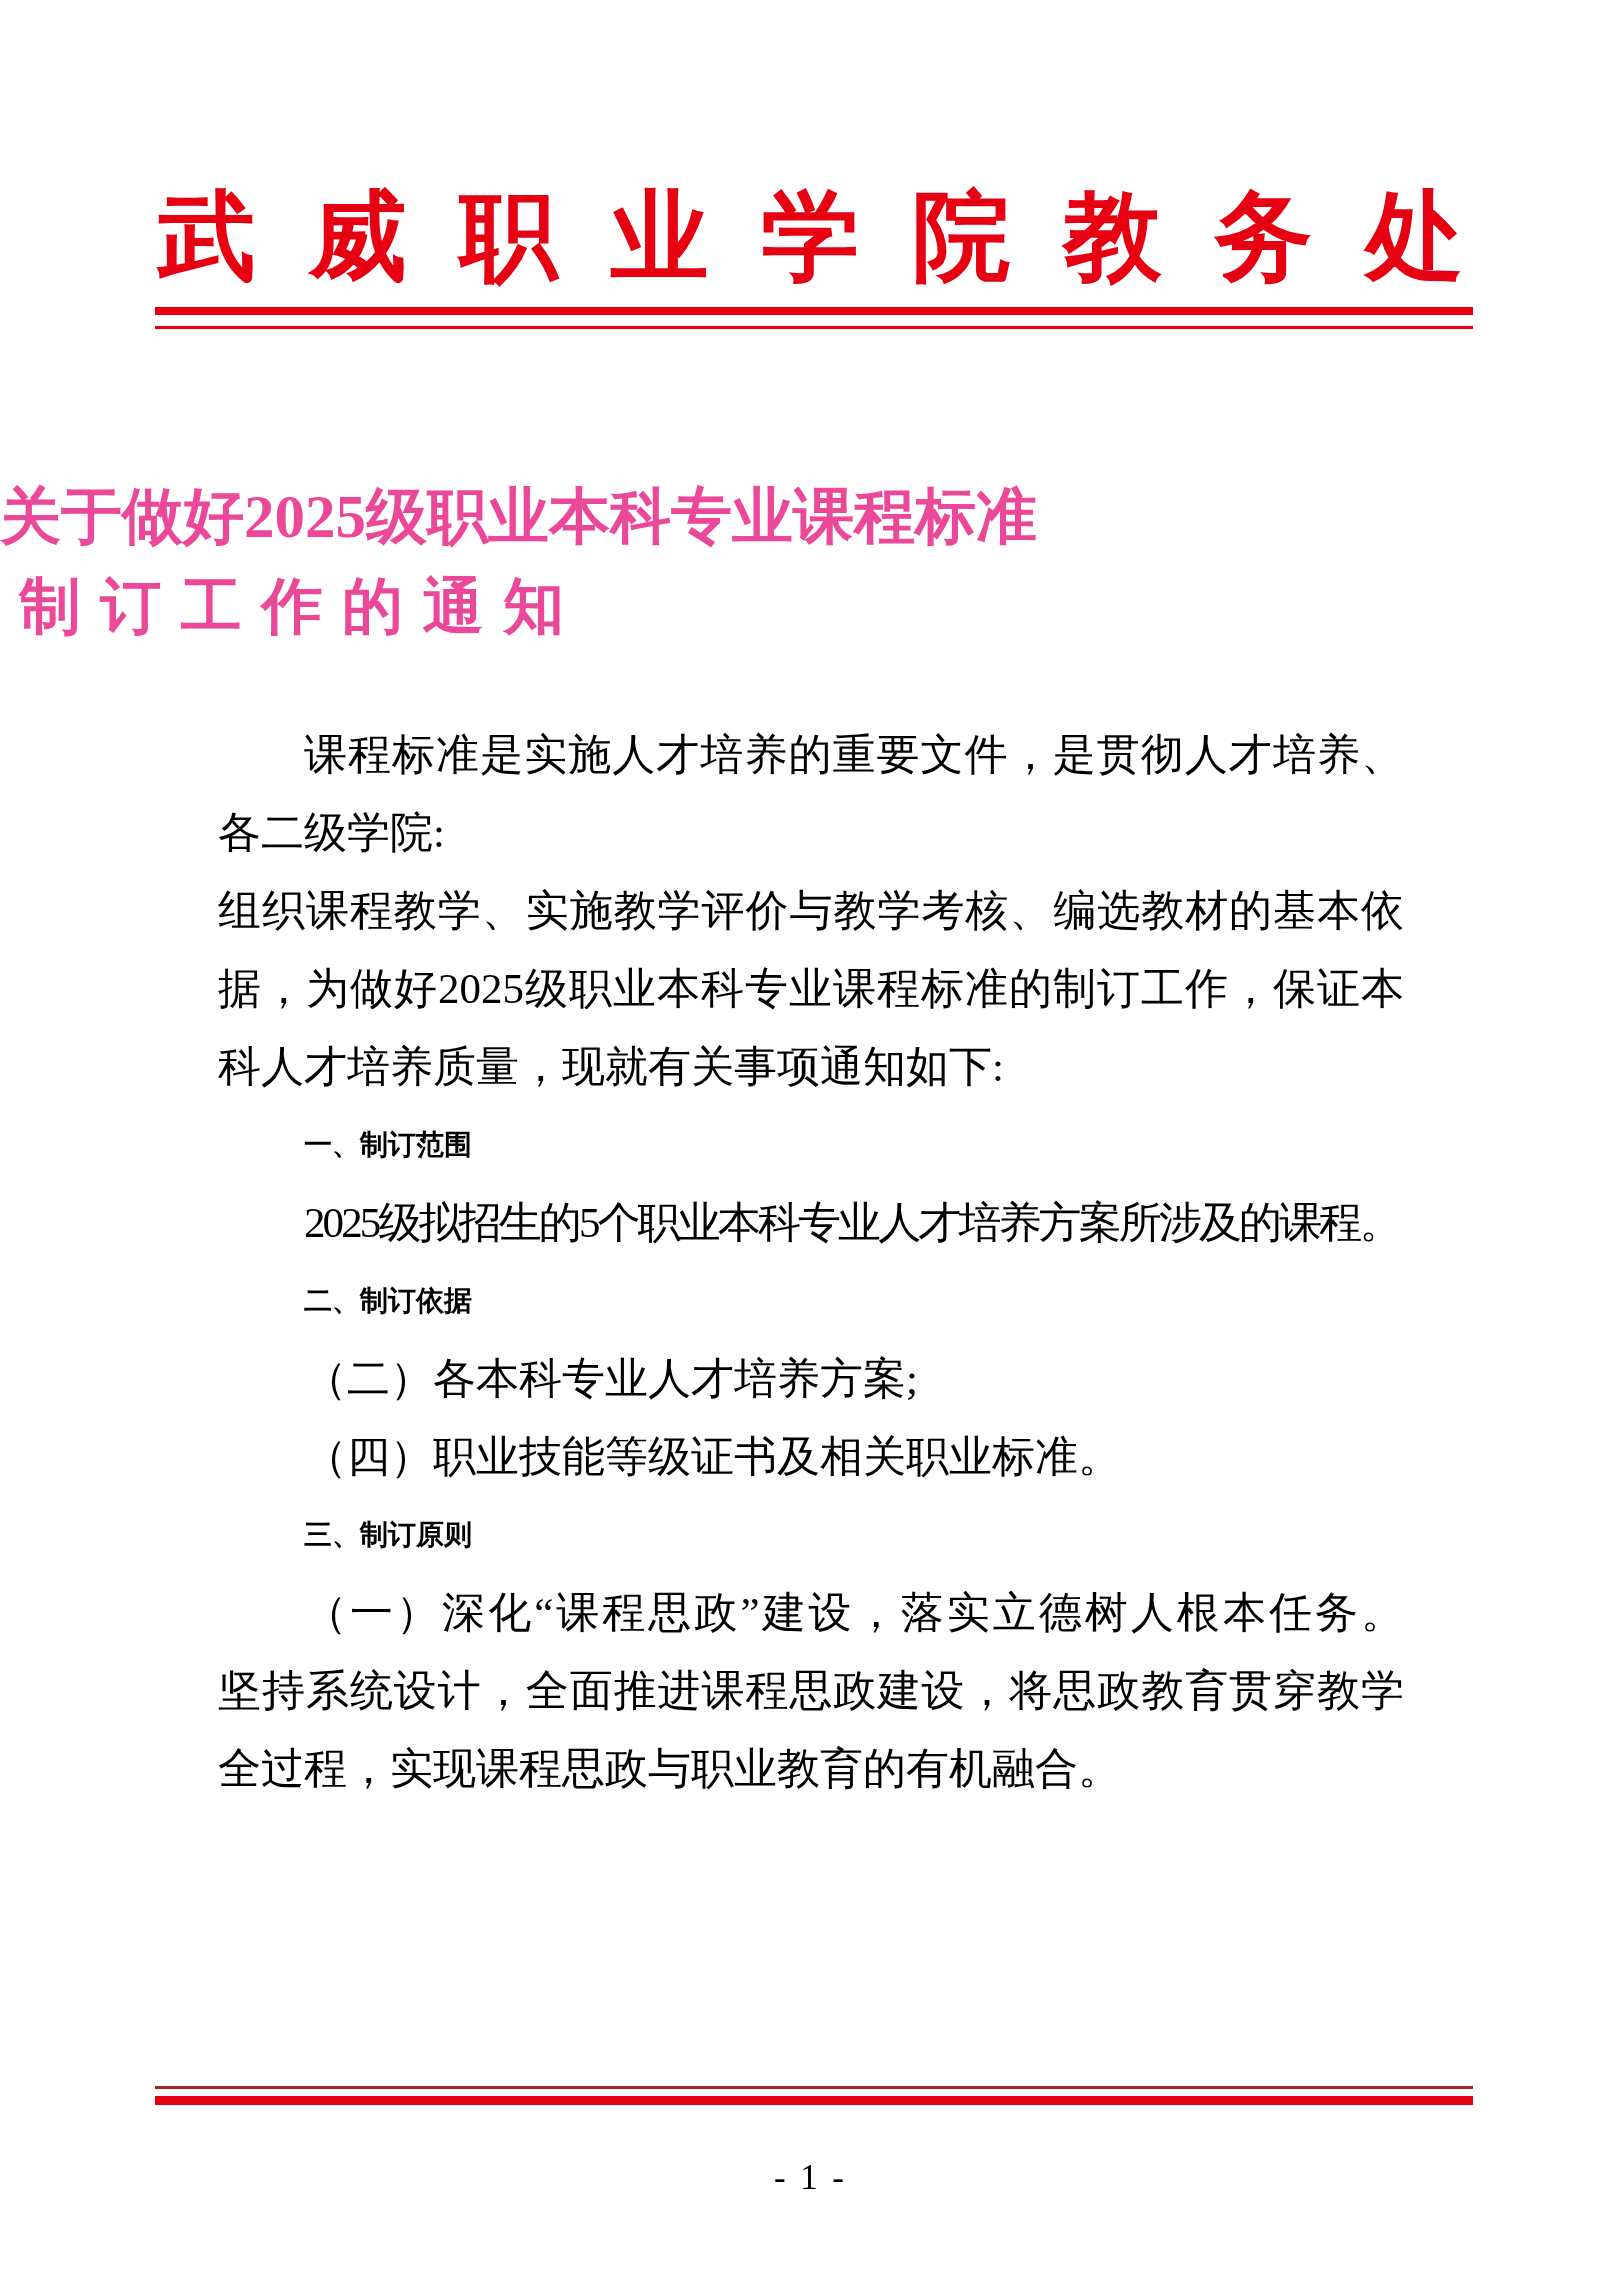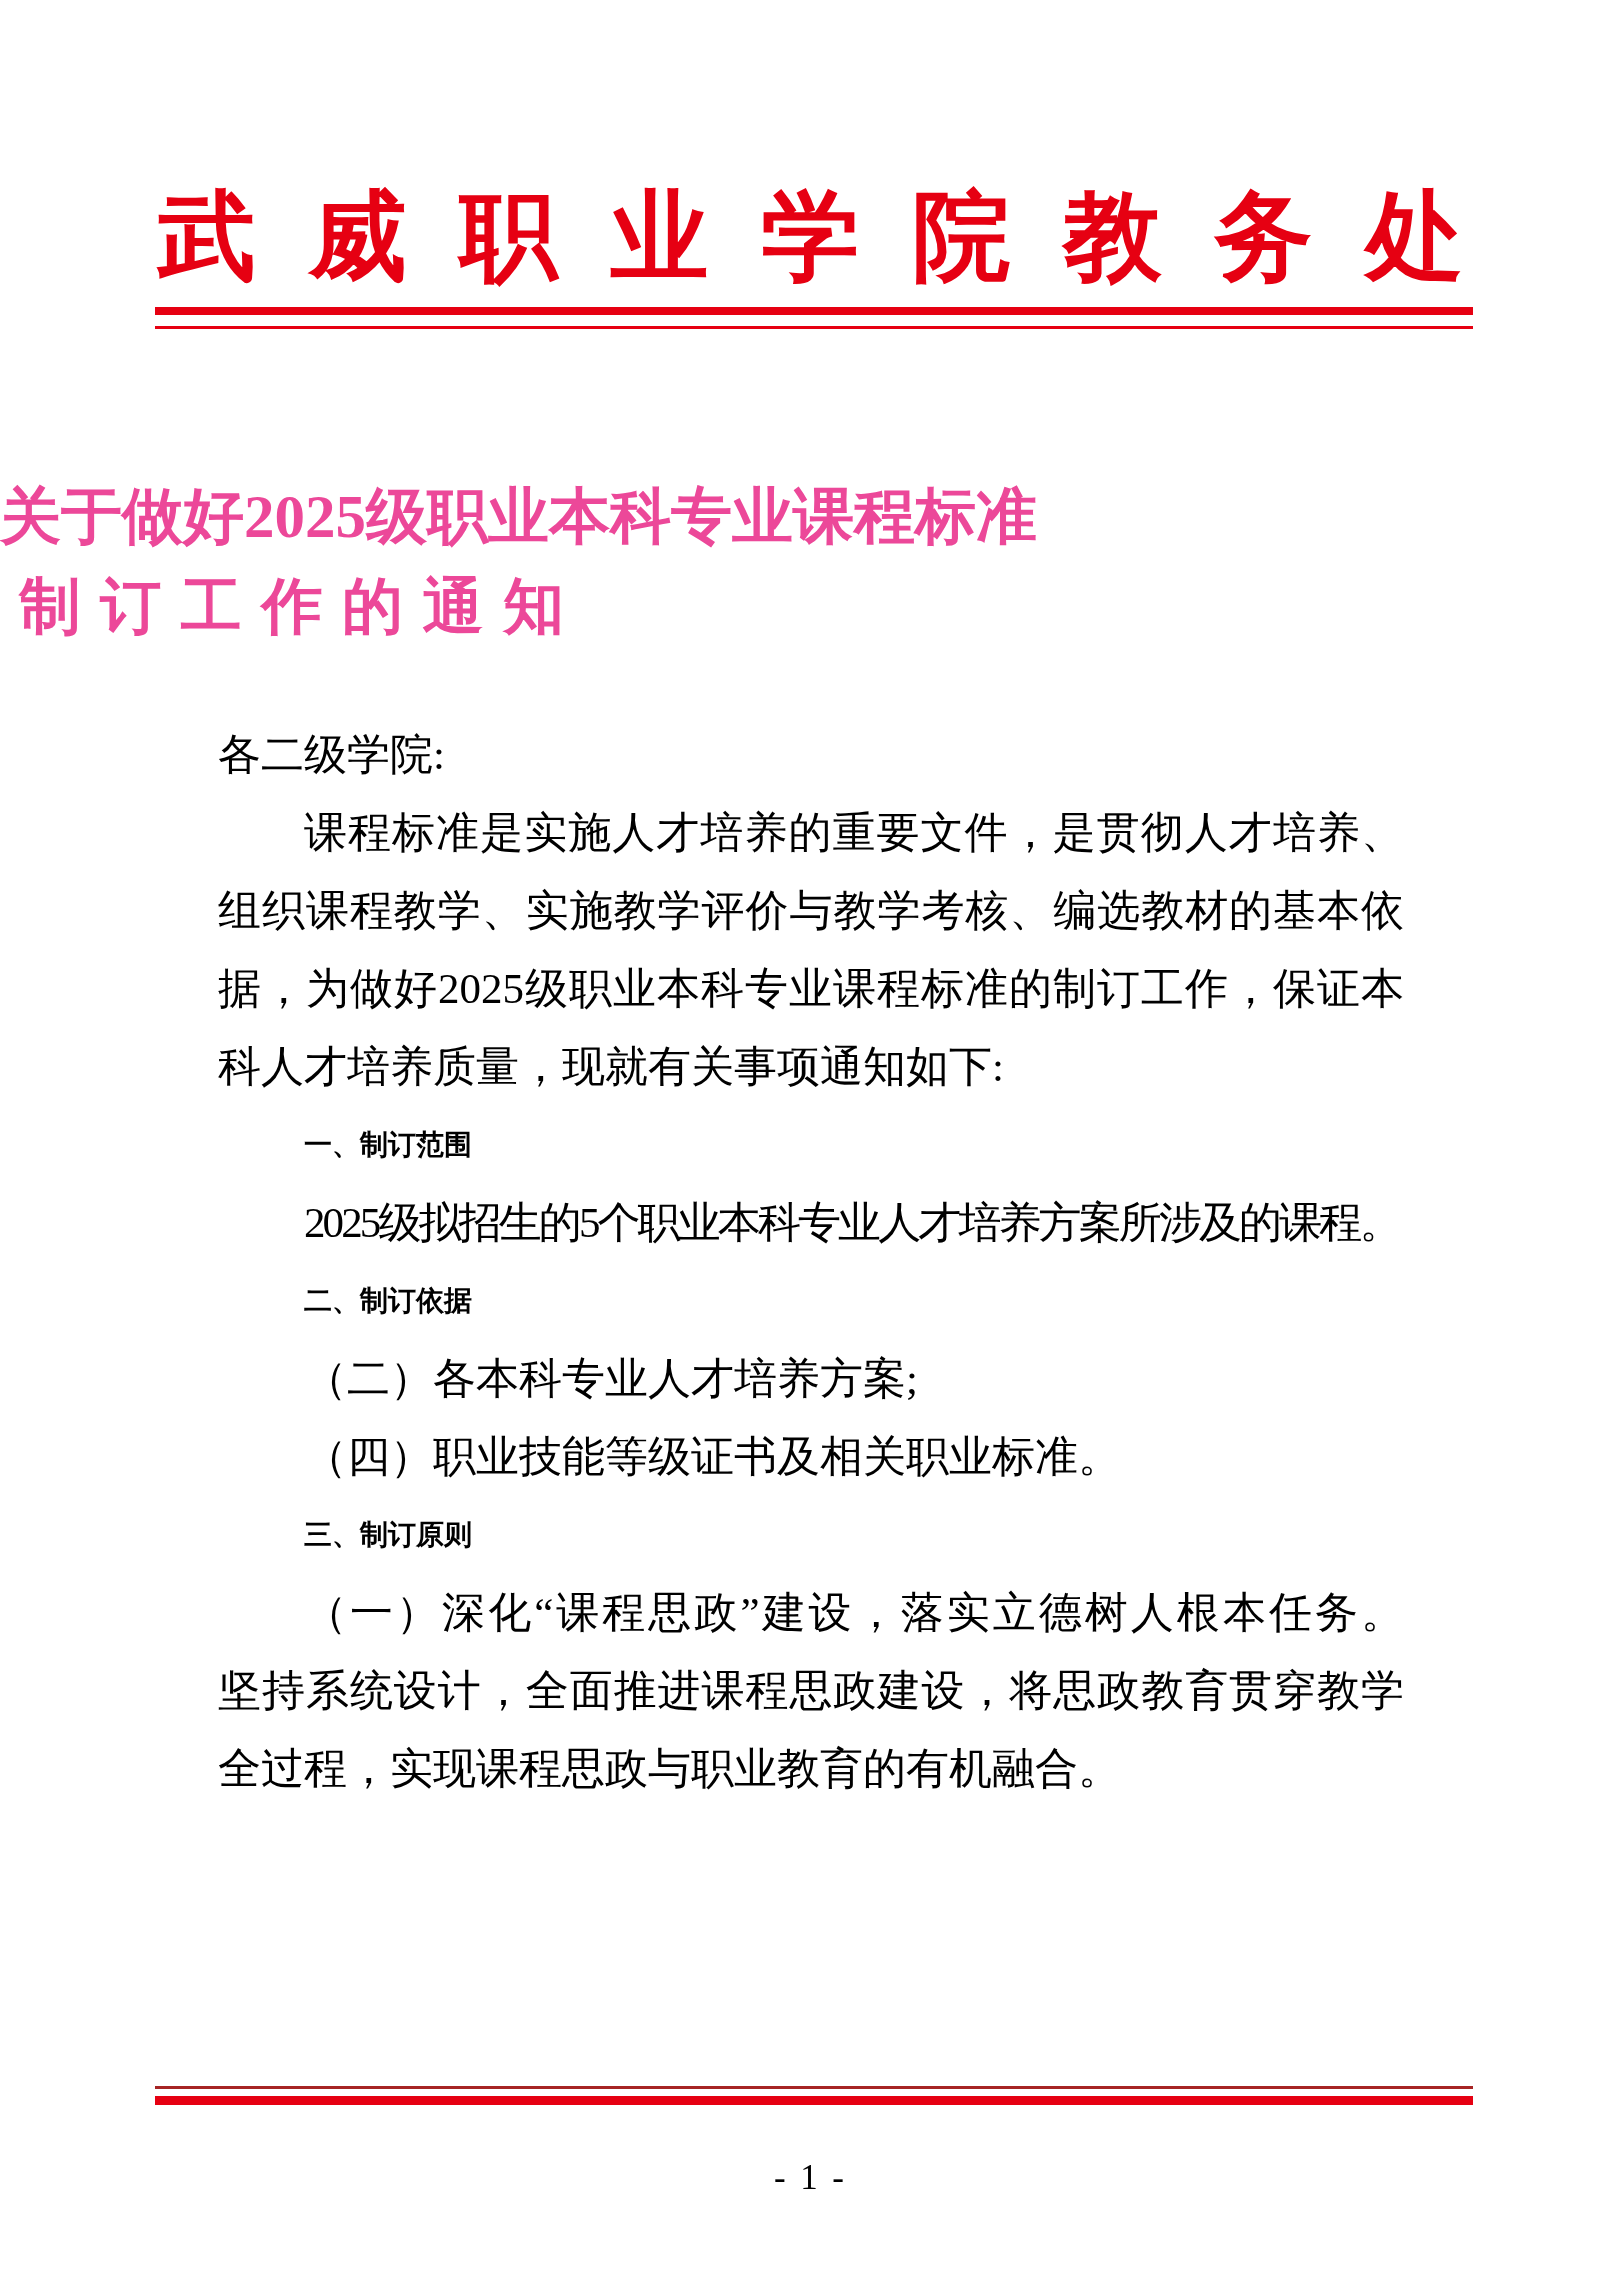--- a/index.html
+++ b/index.html
@@ -105,22 +105,22 @@
 
   <div class="rule rule-top-thick"></div>
   <div class="rule rule-top-thin"></div>
 
   <div class="doc-title">
     <span class="title-line title-line-1">关于做好2025级职业本科专业课程标准</span>
     <span class="title-line title-line-2">制订工作的通知</span>
   </div>
 
   <div class="doc-body">
+      <div class="doc-line paragraph indent justify">课程标准是实施人才培养的重要文件，是贯彻人才培养、</div>
       <div class="doc-line salutation">各二级学院:</div>
-      <div class="doc-line paragraph indent justify">课程标准是实施人才培养的重要文件，是贯彻人才培养、</div>
       <div class="doc-line paragraph justify">组织课程教学、实施教学评价与教学考核、编选教材的基本依</div>
       <div class="doc-line paragraph justify">据，为做好2025级职业本科专业课程标准的制订工作，保证本</div>
       <div class="doc-line paragraph">科人才培养质量，现就有关事项通知如下:</div>
       <div class="doc-line heading indent">一、制订范围</div>
       <div class="doc-line paragraph indent" style="letter-spacing: -2.9px;">2025级拟招生的5个职业本科专业人才培养方案所涉及的课程。</div>
       <div class="doc-line heading indent">二、制订依据</div>
       <div class="doc-line list-item indent">（二）各本科专业人才培养方案;</div>
       <div class="doc-line list-item indent">（四）职业技能等级证书及相关职业标准。</div>
       <div class="doc-line heading indent">三、制订原则</div>
       <div class="doc-line paragraph indent justify">（一）深化“课程思政”建设，落实立德树人根本任务。</div>

